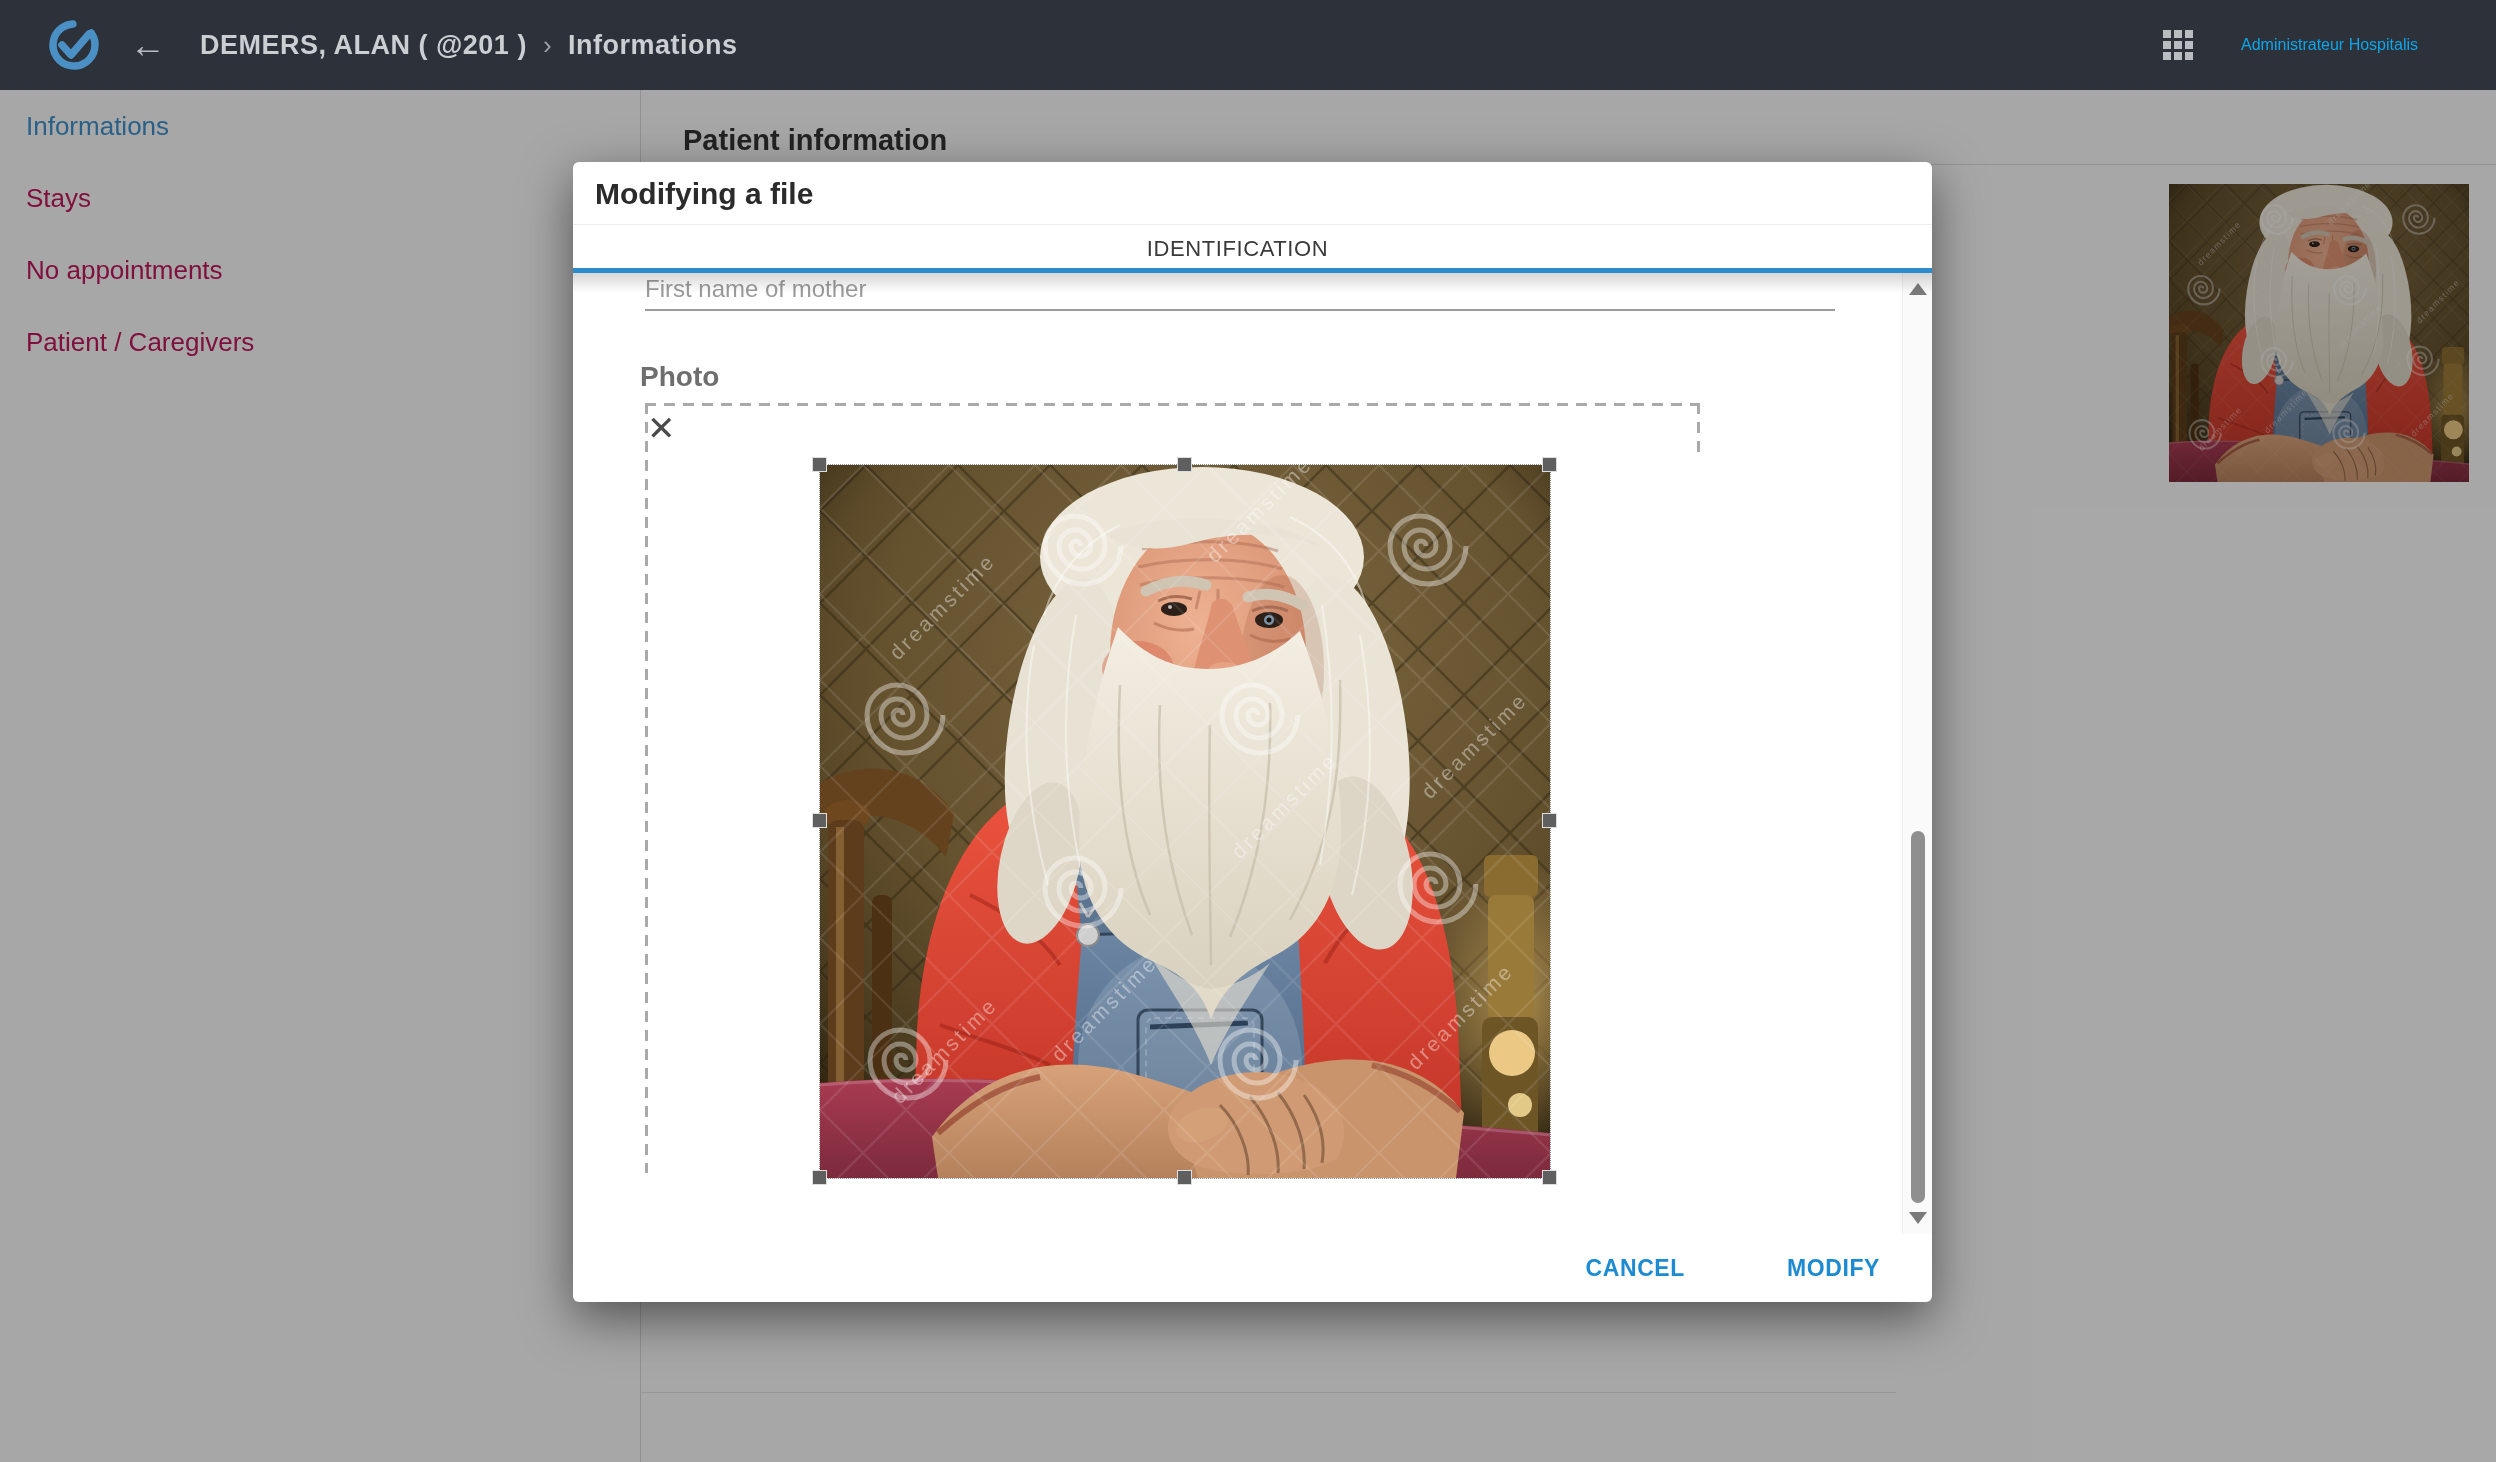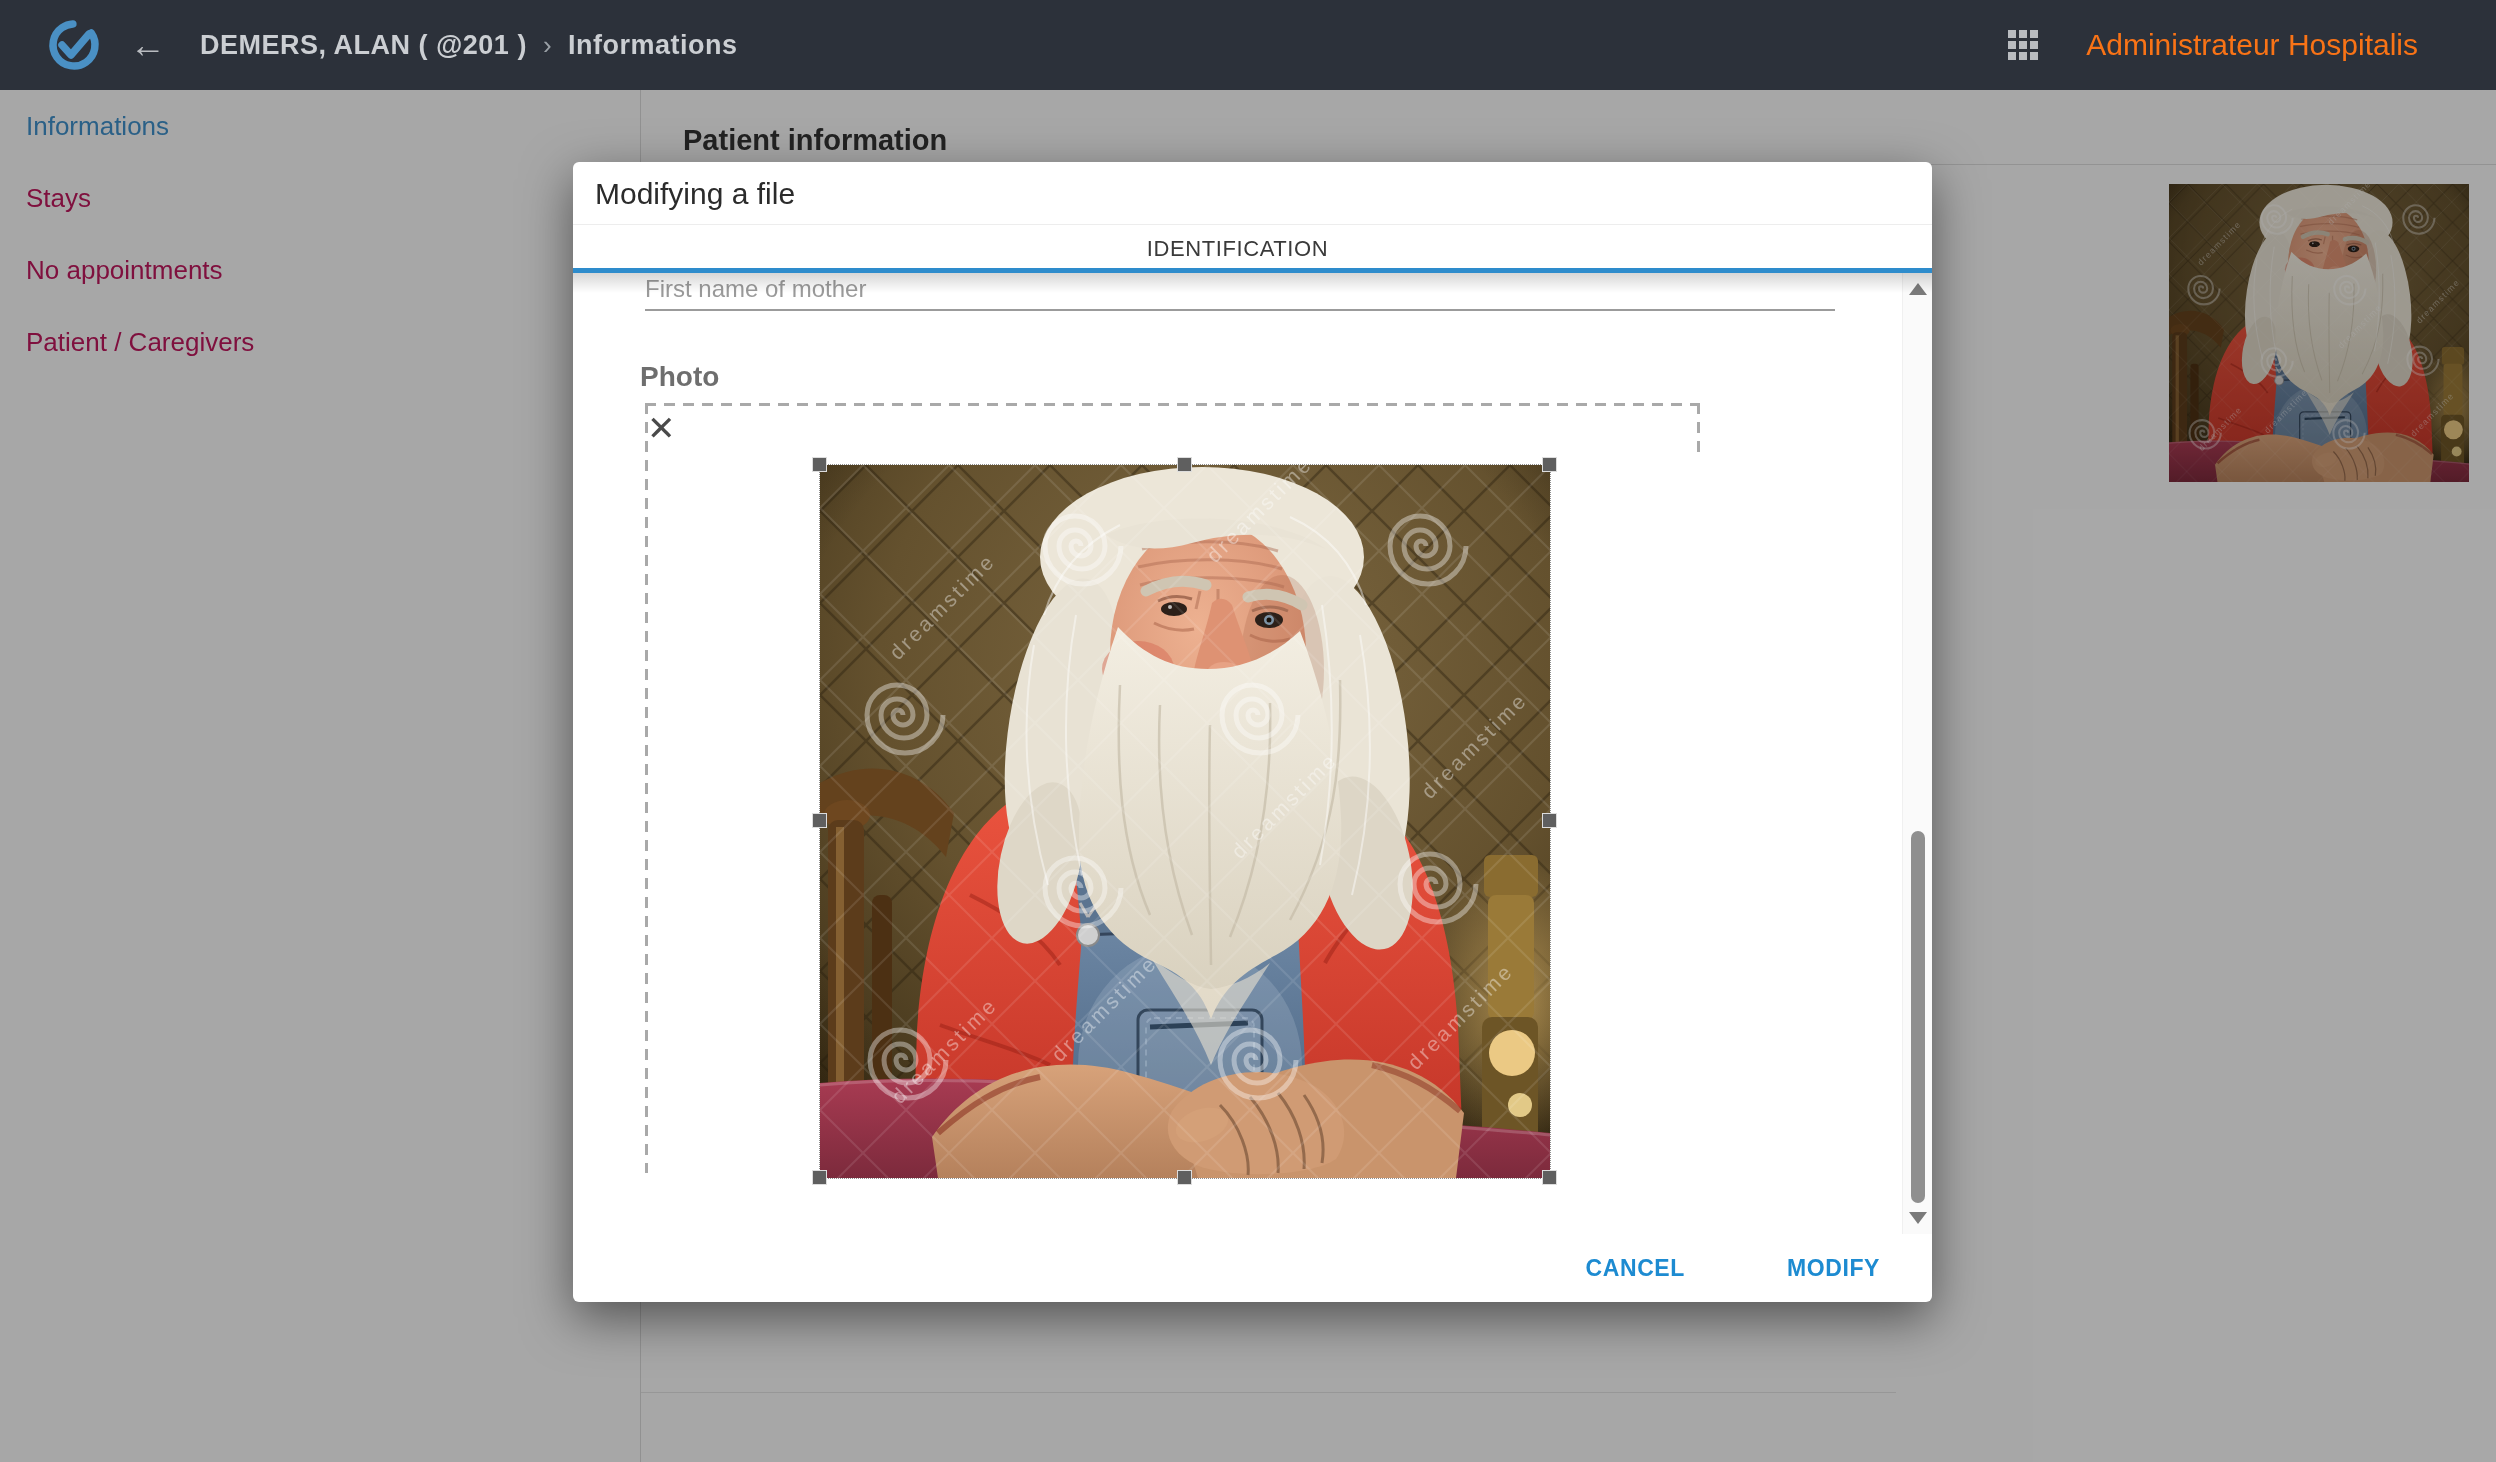--- a/index.html
+++ b/index.html
@@ -8,39 +8,39 @@
 
   
   .topbar{position:absolute;top:0;left:0;right:0;height:90px;background:#2c313a;z-index:70;display:flex;align-items:center;}
   .logo-wrap{width:56px;height:56px;margin-left:46px;flex:0 0 auto;cursor:pointer;}
   .back-arrow{color:#b9bcc0;font-size:36px;margin-left:28px;cursor:pointer;line-height:1;}
   .crumbs{margin-left:34px;font-size:27px;font-weight:700;color:#cbced2;letter-spacing:.5px;white-space:nowrap;display:flex;align-items:flex-end;}
   .crumb-sep{color:#9aa0a6;font-weight:400;margin:0 16px;font-size:26px;}
   .top-spacer{flex:1;}
   .apps-grid{display:grid;grid-template-columns:repeat(3,8px);grid-auto-rows:8px;gap:3px;cursor:pointer;flex:0 0 auto;}
   .apps-grid span{background:#b9bcc0;display:block;}
-  .user-label{font-size:30px;color:#f97316;margin-left:48px;margin-right:78px;cursor:pointer;white-space:nowrap;}
+  .user-label{font-size:16px;color:#0ea5e9;margin-left:48px;margin-right:78px;cursor:pointer;white-space:nowrap;}
 
   
   .sidebar{position:absolute;top:90px;left:0;width:640px;bottom:0;background:#fafafa;border-right:1px solid #d9d9d9;z-index:1;}
   .side-item{height:72px;display:flex;align-items:center;padding-left:26px;font-size:26px;color:#be185d;cursor:pointer;}
   .side-item.active{color:#3f8fc9;}
 
   
   .main{position:absolute;top:90px;left:641px;right:0;bottom:0;background:#fafafa;z-index:1;}
   .page-title{position:absolute;left:42px;top:34px;font-size:29px;font-weight:700;color:#333;}
   .content-divider{position:absolute;left:0;right:0;top:74px;height:1px;background:#dcdcdc;}
   .bottom-divider{position:absolute;left:0;right:600px;top:1302px;height:1px;background:#e2e2e2;}
   .thumb{position:absolute;left:1528px;top:94px;width:300px;height:298px;}
 
   
   .overlay{position:absolute;top:90px;left:0;right:0;bottom:0;background:rgba(0,0,0,.33);z-index:50;}
   .modal{position:absolute;left:573px;top:162px;width:1359px;height:1140px;background:#fff;border-radius:6px;
          box-shadow:0 16px 50px rgba(0,0,0,.5);z-index:60;}
-  .m-title{position:absolute;left:22px;top:0;height:62px;line-height:64px;font-size:30px;font-weight:400;color:#2b2b2b;}
+  .m-title{position:absolute;left:22px;top:0;height:62px;line-height:64px;font-size:30px;font-weight:700;color:#2b2b2b;}
   .m-title-divider{position:absolute;left:0;top:62px;width:100%;height:1px;background:#ededed;}
   .m-tab{position:absolute;left:0;top:63px;width:calc(100% - 30px);height:47px;line-height:47px;text-align:center;
          font-size:22px;font-weight:400;letter-spacing:.6px;color:#3a3a3a;cursor:pointer;}
   .m-accent{position:absolute;left:0;top:106px;width:100%;height:5px;background:#2e8ccc;}
   .m-scroll-shadow{position:absolute;left:0;top:111px;width:100%;height:20px;background:linear-gradient(rgba(0,0,0,.16),rgba(0,0,0,0));pointer-events:none;z-index:5;}
   .m-body{position:absolute;left:0;top:111px;width:100%;height:961px;overflow:hidden;}
 
   .mother-input{position:absolute;left:72px;top:0;width:1190px;border:none;outline:none;background:transparent;
                 font-family:inherit;font-size:24px;color:#444;border-bottom:2px solid #9b9b9b;padding:2px 0 6px 0;}
   .mother-input::placeholder{color:#9a9a9a;opacity:1;}

